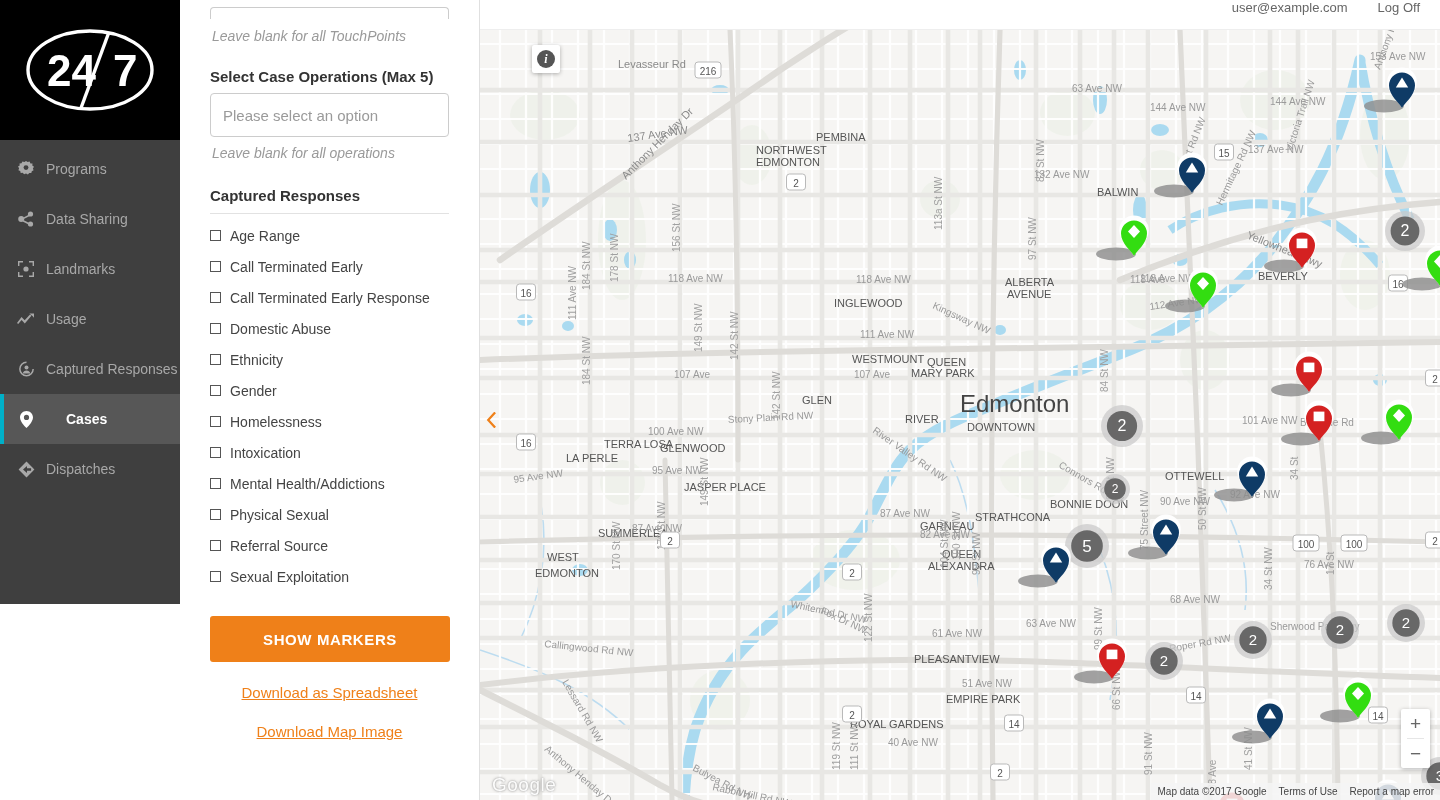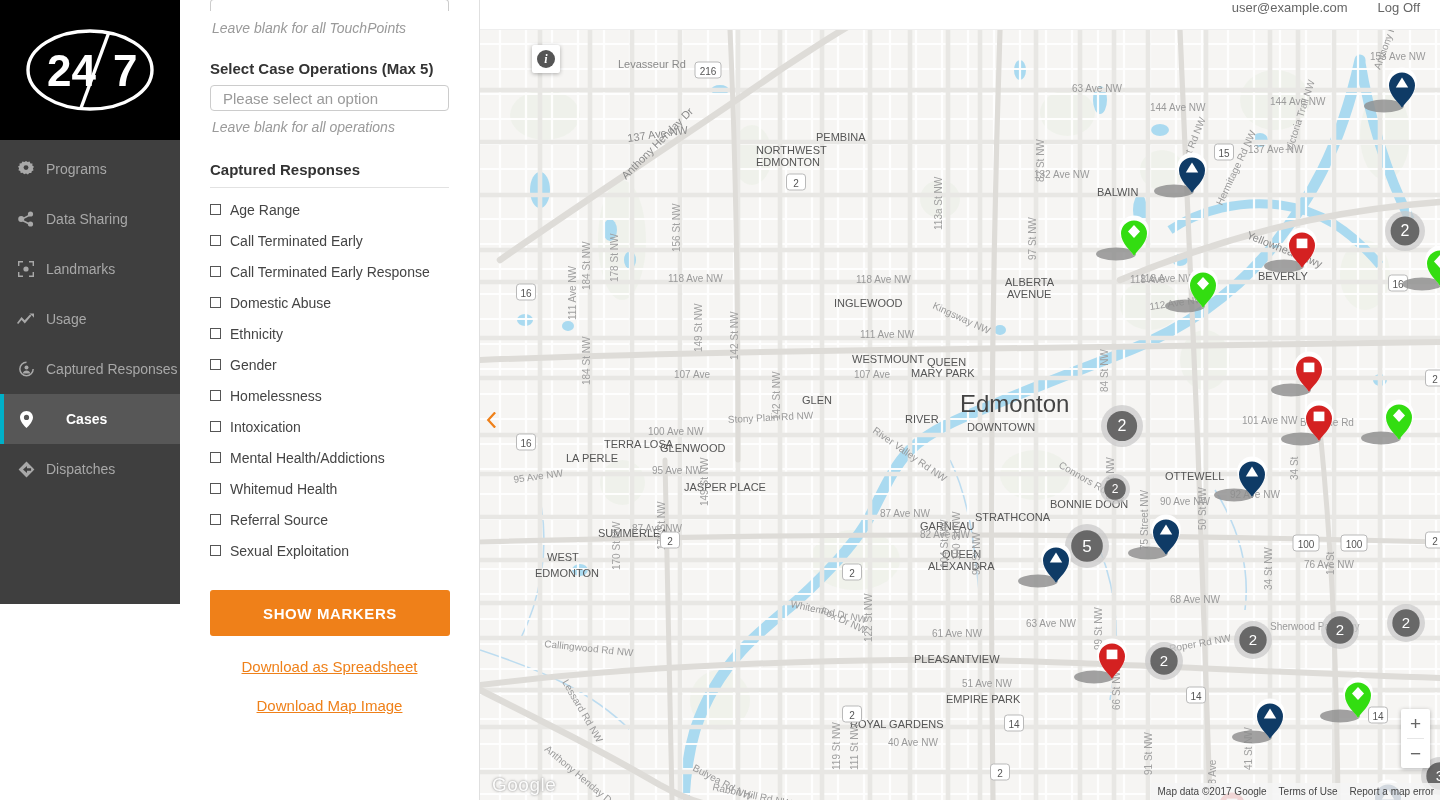--- a/index.html
+++ b/index.html
@@ -46,36 +46,36 @@
     width: 4px; background: #00b0c8;
   }
 
   
   .filter-panel {
     width: 300px; flex: 0 0 300px; height: 800px;
     background: #ffffff; border-right: 1px solid #e0e0e0;
     position: relative; overflow: hidden;
     padding: 0 30px;
   }
-  .fp-inner { padding-top: 0; }
+  .fp-inner { padding-top: 8px; }
   .input-cut {
     height: 12px; border: 1px solid #ccc; border-bottom: none;
     border-radius: 4px 4px 0 0; margin-top: 0;
     position: relative; top: -1px;
   }
   .hint {
     font-style: italic; color: #9a9a9a; font-size: 14px;
     margin: 8px 0 0 2px;
   }
   .field-label {
     font-size: 15px; font-weight: bold; color: #333;
     margin: 24px 0 8px 0;
   }
   .select-box {
-    height: 26px; border: 1px solid #ccc; border-radius: 4px;
+    height: 44px; border: 1px solid #ccc; border-radius: 4px;
     display: flex; align-items: center; padding: 0 12px;
     color: #9a9a9a; font-size: 15px; background: #fff;
     cursor: pointer;
   }
   .section-title {
     font-size: 15px; font-weight: bold; color: #333;
     margin: 26px 0 6px 0; padding-bottom: 9px;
     border-bottom: 1px solid #e2e2e2;
   }
   .cb-row {
@@ -315,21 +315,21 @@
           <div class="cb-row">
             <span class="cb"></span>
             <span>Intoxication</span>
           </div>
           <div class="cb-row">
             <span class="cb"></span>
             <span>Mental Health/Addictions</span>
           </div>
           <div class="cb-row">
             <span class="cb"></span>
-            <span>Whitemud Health</span>
+            <span>Physical Sexual</span>
           </div>
           <div class="cb-row">
             <span class="cb"></span>
             <span>Referral Source</span>
           </div>
           <div class="cb-row">
             <span class="cb"></span>
             <span>Sexual Exploitation</span>
           </div>
         </div>

